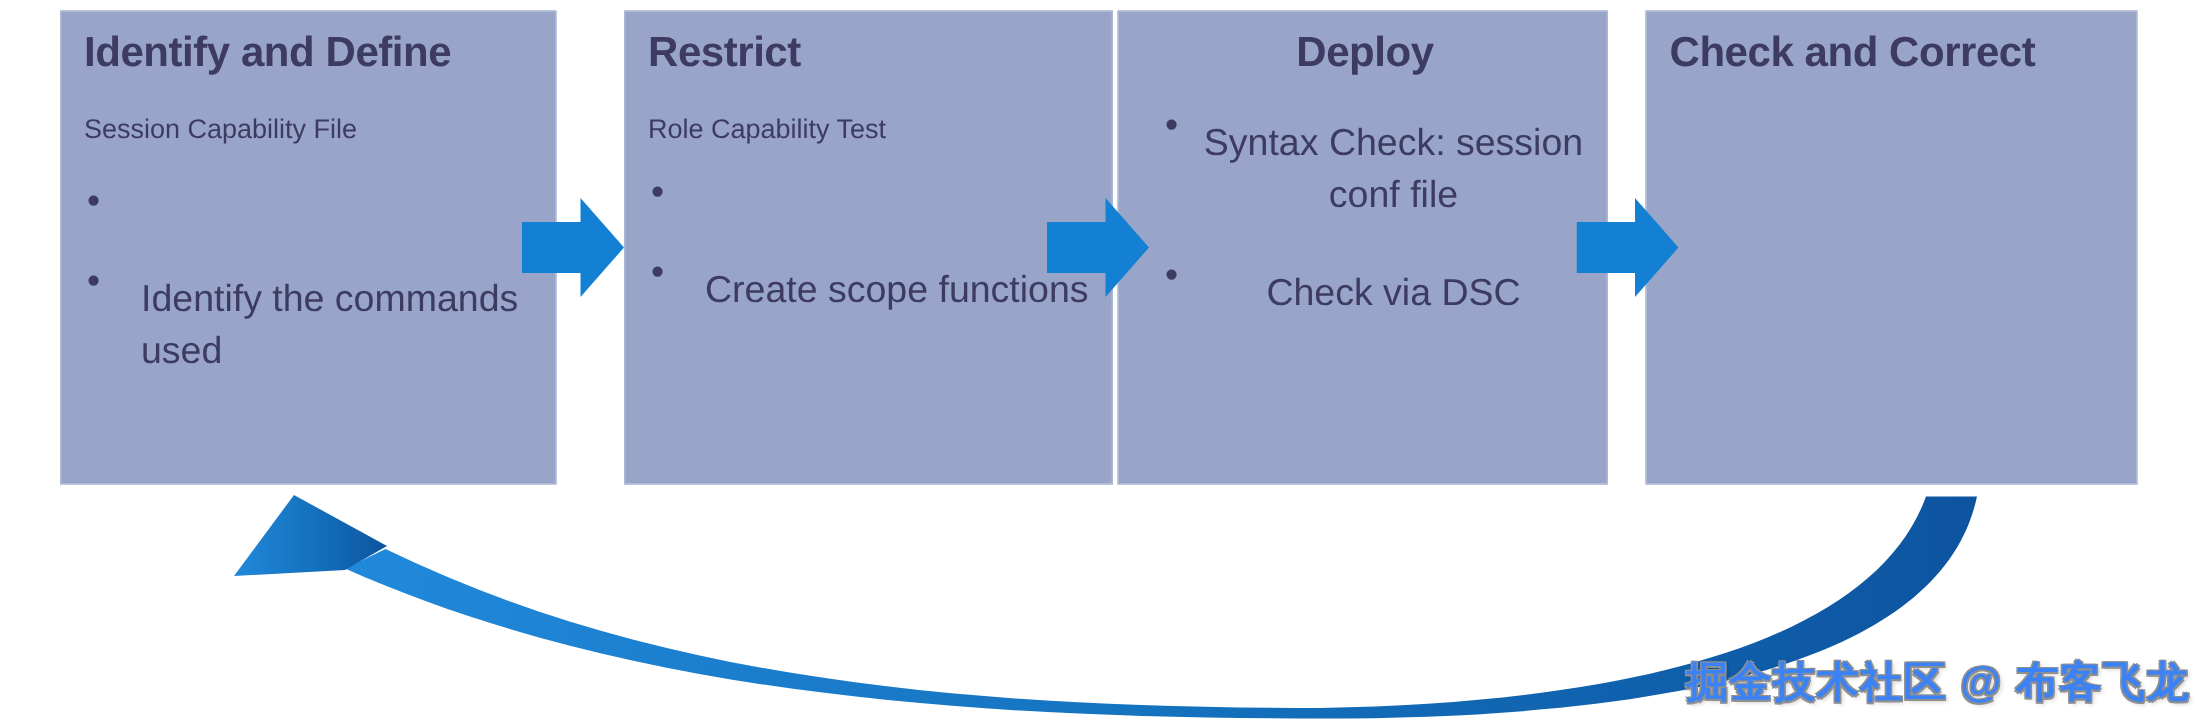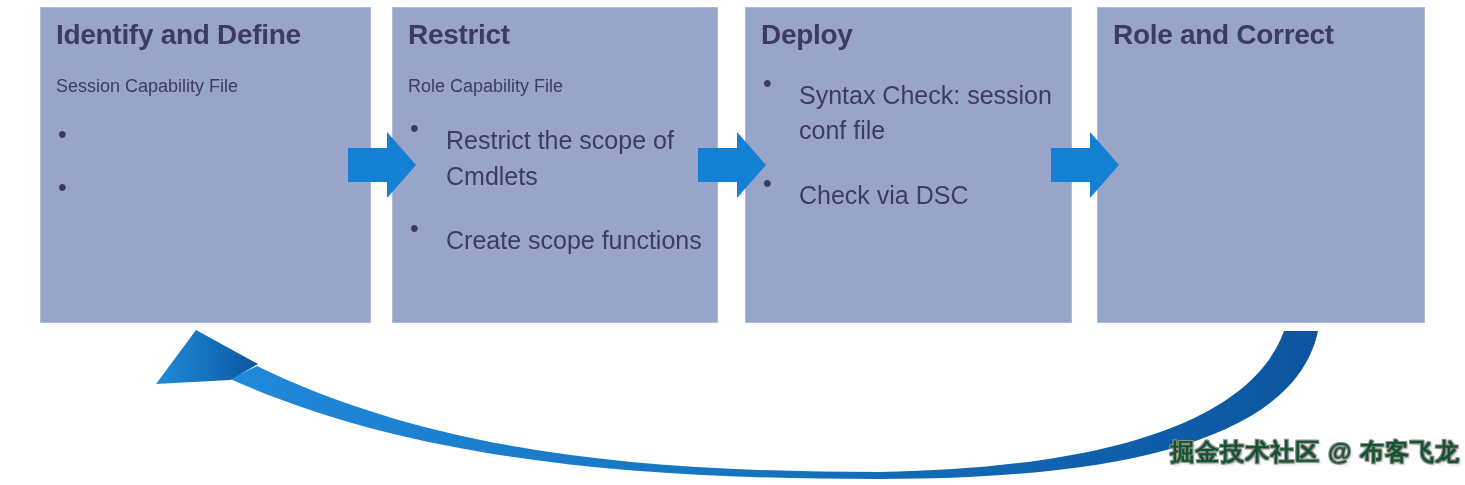--- a/index.html
+++ b/index.html
@@ -18,22 +18,22 @@
   .stage-box {
     position: absolute;
     top: 7px;
     height: 316px;
     background: var(--box_fill, #98A5C9);
     border: 1px solid var(--box_border, #AEB9D5);
     padding: 10px 12px 0 15px;
     color: var(--title_text, #3D3B62);
   }
   .box-1 { left: 40px;   width: 331px; }
-  .box-2 { left: 392px;  width: 326px; }
-  .box-3 { left: 745px;  width: 327px; }
+  .box-2 { left: 416px;  width: 326px; }
+  .box-3 { left: 745px;  width: 327px; text-align: center; }
   .box-4 { left: 1097px; width: 328px; }
 
   .stage-title {
     font-size: 28px;
     font-weight: bold;
     letter-spacing: -0.3px;
     line-height: 1.2;
   }
   .stage-sub {
     margin-top: 24px;
@@ -78,24 +78,24 @@
     z-index: 1;
     pointer-events: none;
   }
 
   
   .watermark {
     position: absolute;
     right: 5px;
     top: 436px;
     z-index: 5;
-    font-size: 24px;
+    font-size: 28px;
     font-weight: bold;
     letter-spacing: 1px;
-    color: #14532d;
+    color: #3b82f6;
     text-shadow:
       -1px -1px 0 #8f8f8f,
        1px -1px 0 #8f8f8f,
       -1px  1px 0 #8f8f8f,
        1px  1px 0 #8f8f8f,
        2px  2px 3px rgba(0,0,0,0.18);
   }
 </style>
 </head>
 <body>
@@ -104,31 +104,31 @@
 
   <div class="stage-box box-1">
     <div class="stage-title">Identify and Define</div>
     <div class="stage-sub">Session Capability File</div>
     <div class="bullets">
       <div class="bullet">
         <span class="dot">•</span>
       </div>
       <div class="bullet">
         <span class="dot">•</span>
+        <span class="txt">Identify the commands used</span>
       </div>
     </div>
   </div>
 
   <div class="stage-box box-2">
     <div class="stage-title">Restrict</div>
-    <div class="stage-sub">Role Capability File</div>
+    <div class="stage-sub">Role Capability Test</div>
     <div class="bullets">
       <div class="bullet">
         <span class="dot">•</span>
-        <span class="txt">Restrict the scope of Cmdlets</span>
       </div>
       <div class="bullet">
         <span class="dot">•</span>
         <span class="txt">Create scope functions</span>
       </div>
     </div>
   </div>
 
   <div class="stage-box box-3">
     <div class="stage-title">Deploy</div>
@@ -138,21 +138,21 @@
         <span class="txt">Syntax Check: session conf file</span>
       </div>
       <div class="bullet">
         <span class="dot">•</span>
         <span class="txt">Check via DSC</span>
       </div>
     </div>
   </div>
 
   <div class="stage-box box-4">
-    <div class="stage-title">Role and Correct</div>
+    <div class="stage-title">Check and Correct</div>
   </div>
 
   <svg class="connector conn-1" viewBox="0 0 68 66" aria-hidden="true">
     <polygon points="0,16 39,16 39,0 68,33 39,66 39,50 0,50" fill="#1380D4"></polygon>
   </svg>
   <svg class="connector conn-2" viewBox="0 0 68 66" aria-hidden="true">
     <polygon points="0,16 39,16 39,0 68,33 39,66 39,50 0,50" fill="#1380D4"></polygon>
   </svg>
   <svg class="connector conn-3" viewBox="0 0 68 66" aria-hidden="true">
     <polygon points="0,16 39,16 39,0 68,33 39,66 39,50 0,50" fill="#1380D4"></polygon>

